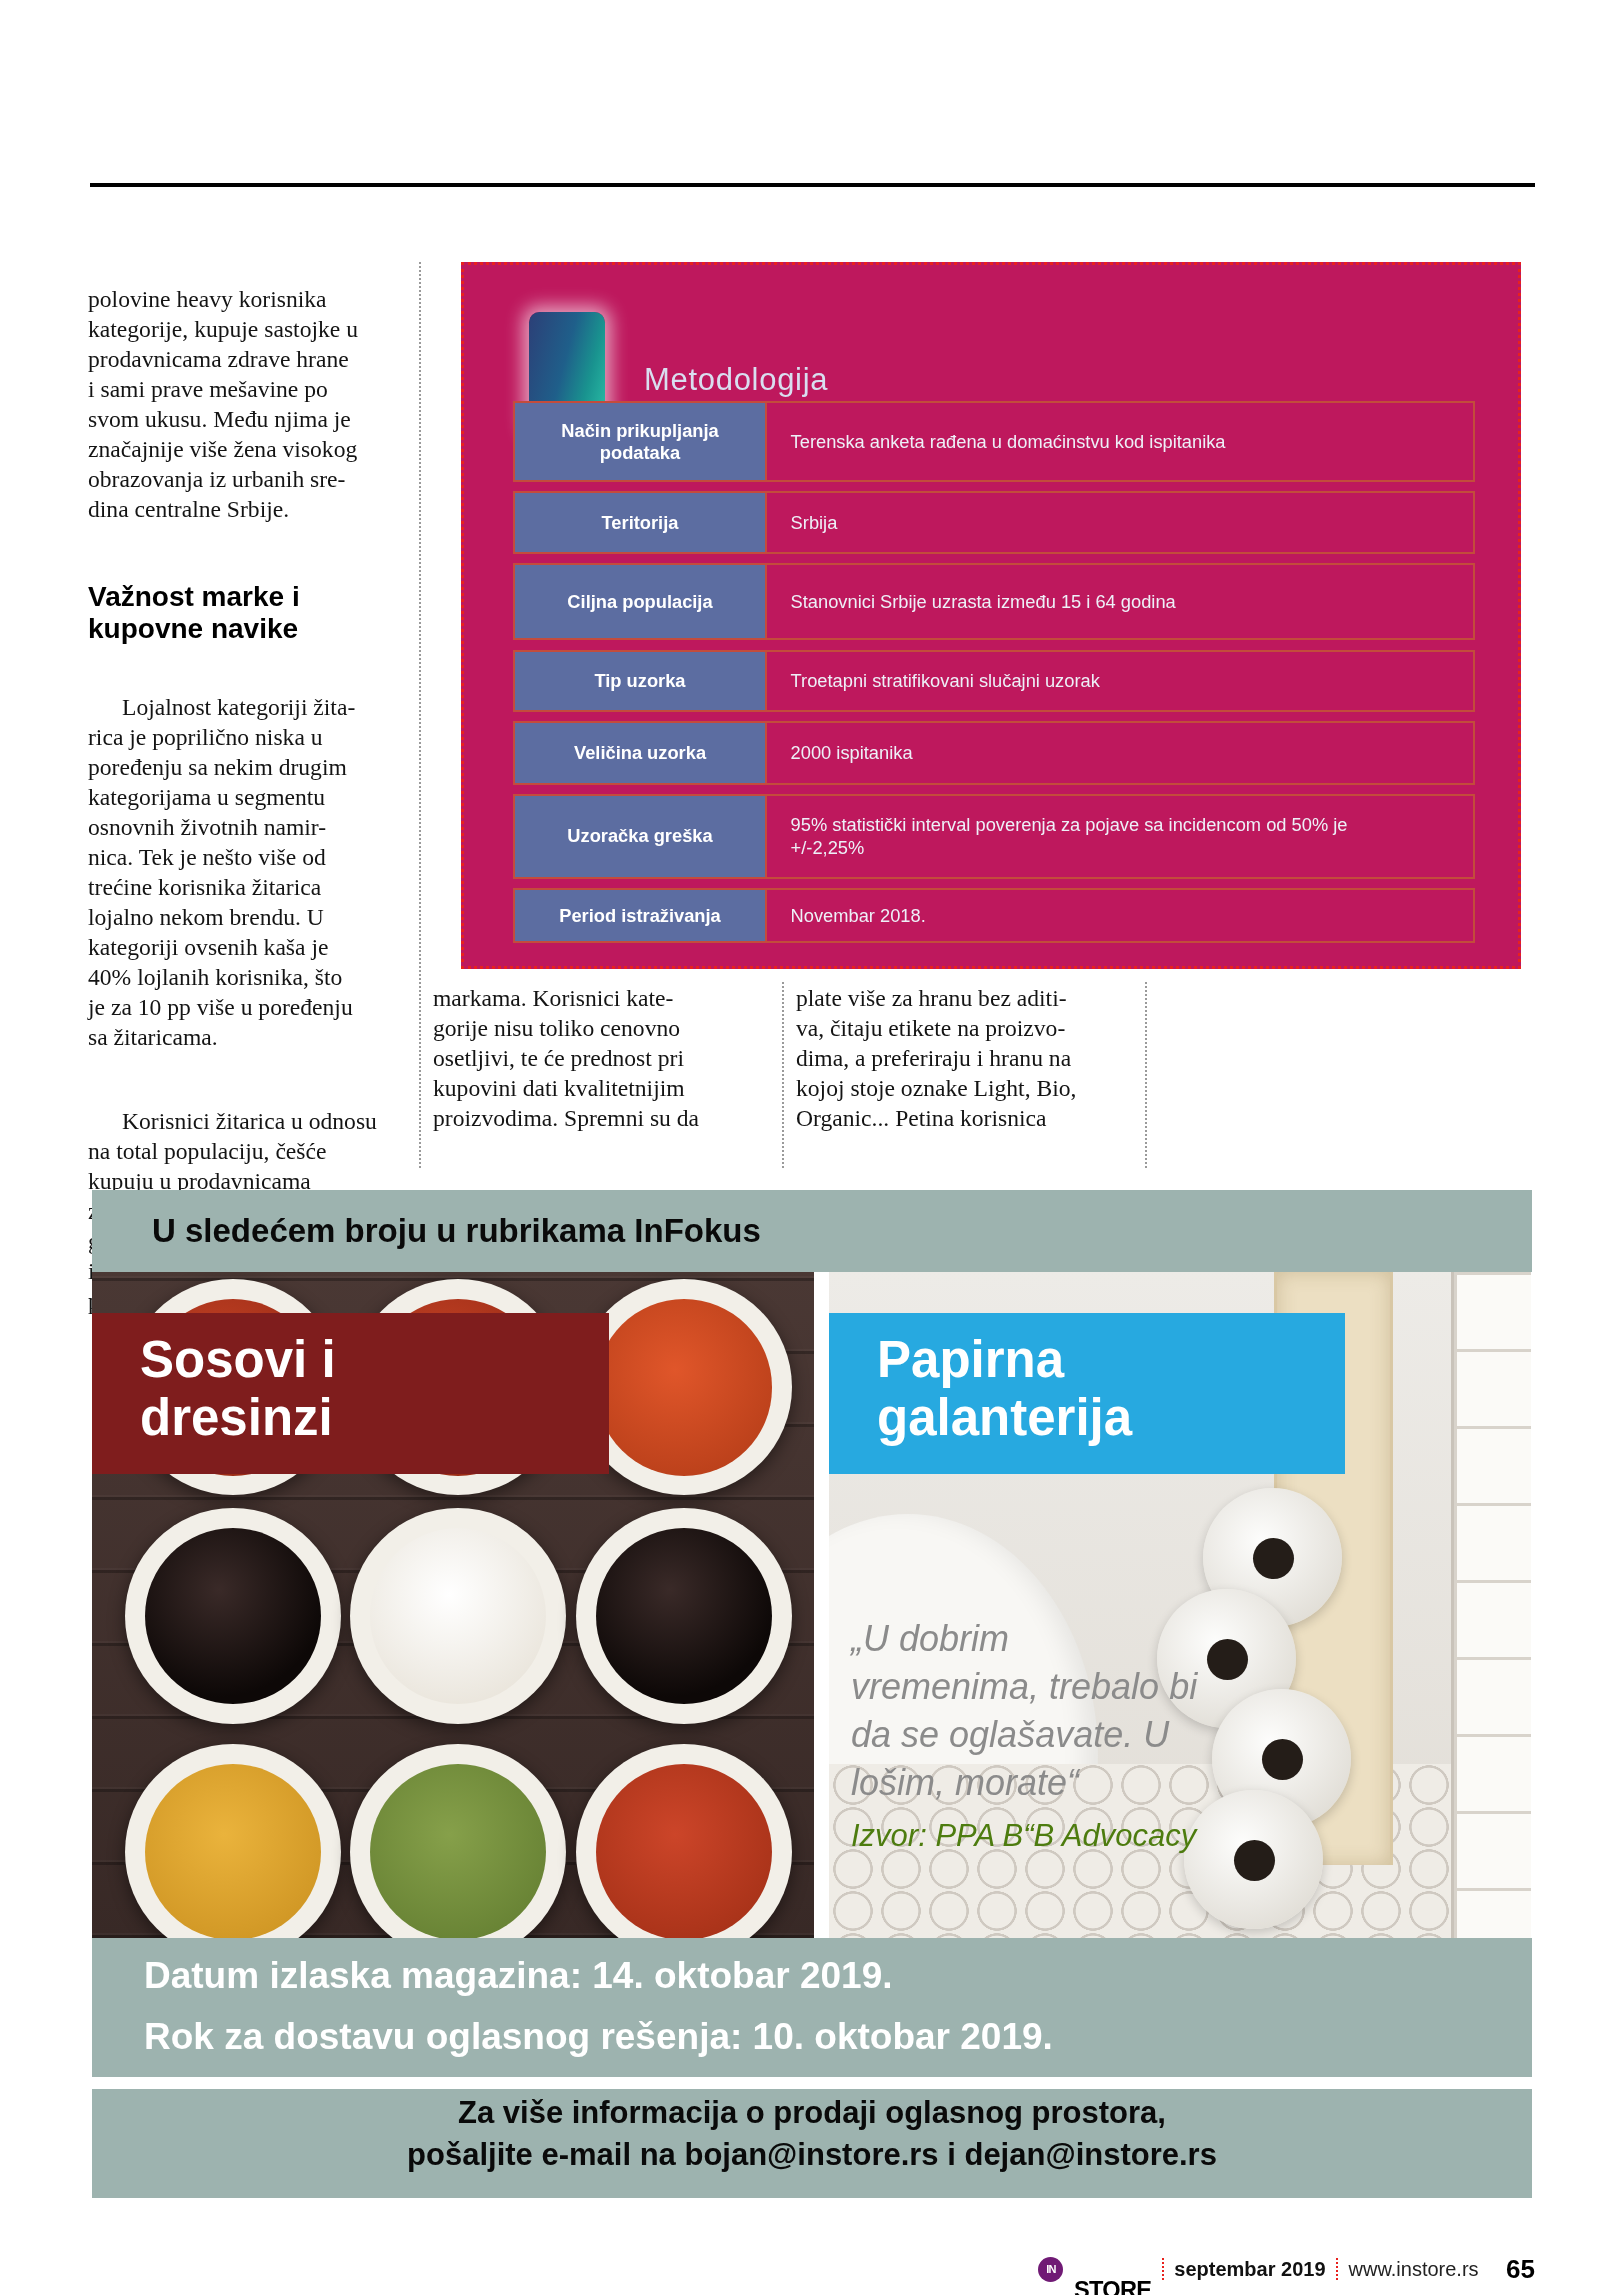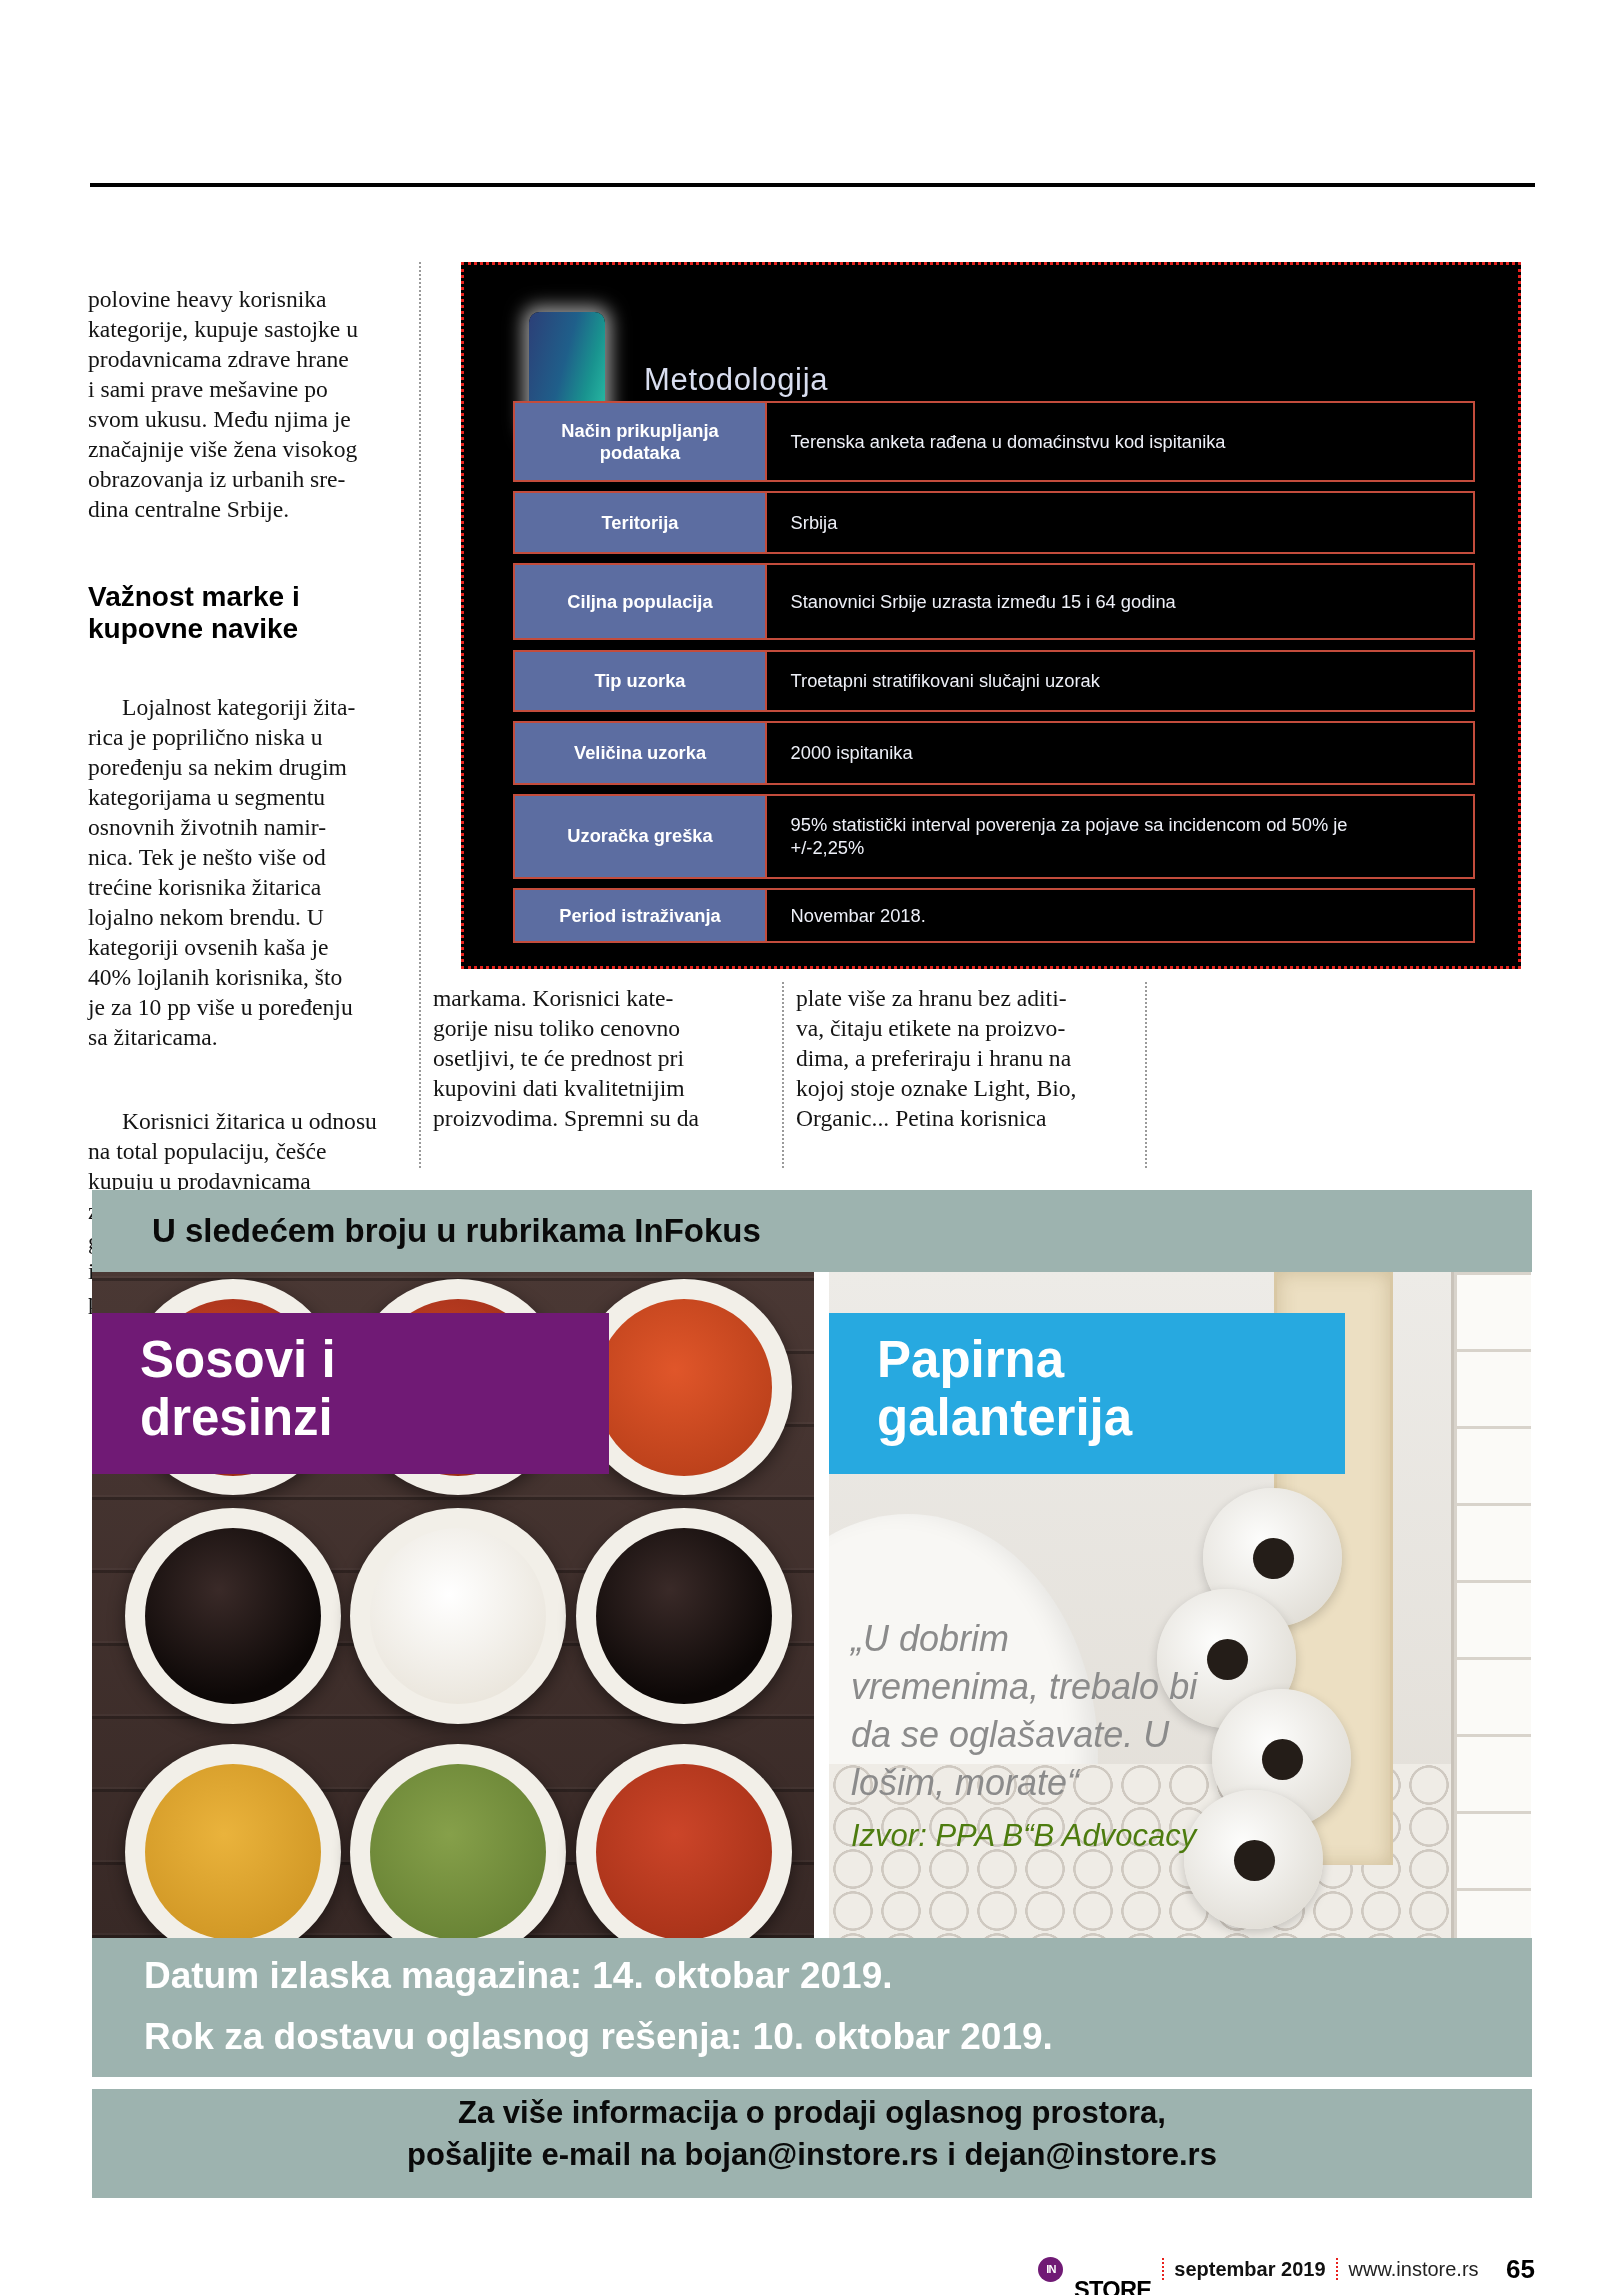--- a/index.html
+++ b/index.html
@@ -13,21 +13,21 @@
   
   .serif-col{width:330px;font-family:"Liberation Serif",serif;font-size:23.6px;line-height:30px;
              color:#141414;white-space:pre-line;}
   .para{margin:0 0 23.6px 0;}
   .para.indent{text-indent:34px;}
   .sect-head{font-family:"Liberation Sans",sans-serif;font-weight:bold;font-size:28px;
              line-height:32px;color:#000;margin:3.9px 0 17px 0;white-space:pre-line;}
   .col-divider{width:0;border-left:2px dotted #9a9a9a;}
 
   
-  .meth-panel{left:461px;top:262px;width:1060px;height:707px;background:#000000;
+  .meth-panel{left:461px;top:262px;width:1060px;height:707px;background:#be185d;
               border:3.9px dotted #e8211d;box-sizing:border-box;}
   .ipsos-logo{left:65px;top:47px;width:76px;height:122px;border-radius:10.5px;
               background:linear-gradient(105deg,#2c3f77 0%,#1f5f8a 45%,#19938f 72%,#2cc3a8 100%);
               box-shadow:0 0 18.3px 5.2px rgba(255,255,255,0.6);}
   .ipsos-logo span{position:absolute;left:7.9px;bottom:7.9px;color:#fff;font-style:italic;
                    font-weight:bold;font-size:22px;font-family:"Liberation Sans",sans-serif;}
   .meth-title{left:180px;top:97px;font-size:31px;color:#d9def0;letter-spacing:0.7px;}
   .meth-rows{left:49px;top:136px;width:962px;}
   .meth-row{display:flex;border:2px solid #c34c3c;margin-bottom:9.2px;box-sizing:border-box;}
   .meth-label{flex:0 0 252px;border-right:2px solid #c34c3c;background:#5c6da1;color:#fff;
@@ -50,21 +50,21 @@
   .bowl{position:absolute;width:216px;height:216px;border-radius:50%;background:#f2efe8;
         box-shadow:0 5.2px 17px rgba(0,0,0,.45);}
   .bowl .fill{position:absolute;left:19.6px;top:19.6px;right:19.6px;bottom:19.6px;border-radius:50%;}
   .fill.tomato{background:radial-gradient(circle at 40% 35%,#c54326,#8e2410);}
   .fill.ajvar{background:radial-gradient(circle at 45% 40%,#e0562a,#b03a16);}
   .fill.soy{background:radial-gradient(circle at 42% 35%,#3a2a28,#0d0807 70%);}
   .fill.mayo{background:radial-gradient(circle at 45% 38%,#ffffff,#e4ded2);}
   .fill.mustard{background:radial-gradient(circle at 45% 40%,#eab33c,#c98f1e);}
   .fill.pesto{background:radial-gradient(circle at 45% 40%,#86a04a,#5f7a2e);}
   .fill.salsa{background:radial-gradient(circle at 45% 40%,#cc4529,#9e2d14);}
-  .label-left{left:92px;top:1313px;width:517px;height:161px;background:#701a75;z-index:3;text-decoration:underline;}
+  .label-left{left:92px;top:1313px;width:517px;height:161px;background:#7f1d1d;z-index:3;text-decoration:underline;}
   .label-right{left:829px;top:1313px;width:516px;height:161px;background:#27a9e0;z-index:3;}
   .promo-label-text{position:absolute;left:48px;top:18.3px;color:#fff;font-weight:bold;
                     font-size:51px;line-height:58px;white-space:pre-line;}
   .photo-right{left:829px;top:1272px;width:702px;height:666px;
                background:linear-gradient(#edebe7,#e1ddd6);}
   .toilet{position:absolute;left:-111px;top:242px;width:380px;height:484px;border-radius:50%;
           background:#f8f7f4;box-shadow:inset -11.8px -6.5px 26px rgba(0,0,0,.08);}
   .hexfloor{position:absolute;left:0;top:492px;width:100%;height:174px;background-color:#efece6;
       background-image:radial-gradient(circle,transparent 17px,#cfc9c1 17.7px 19.6px,transparent 20px);
       background-size:48px 42px;}

